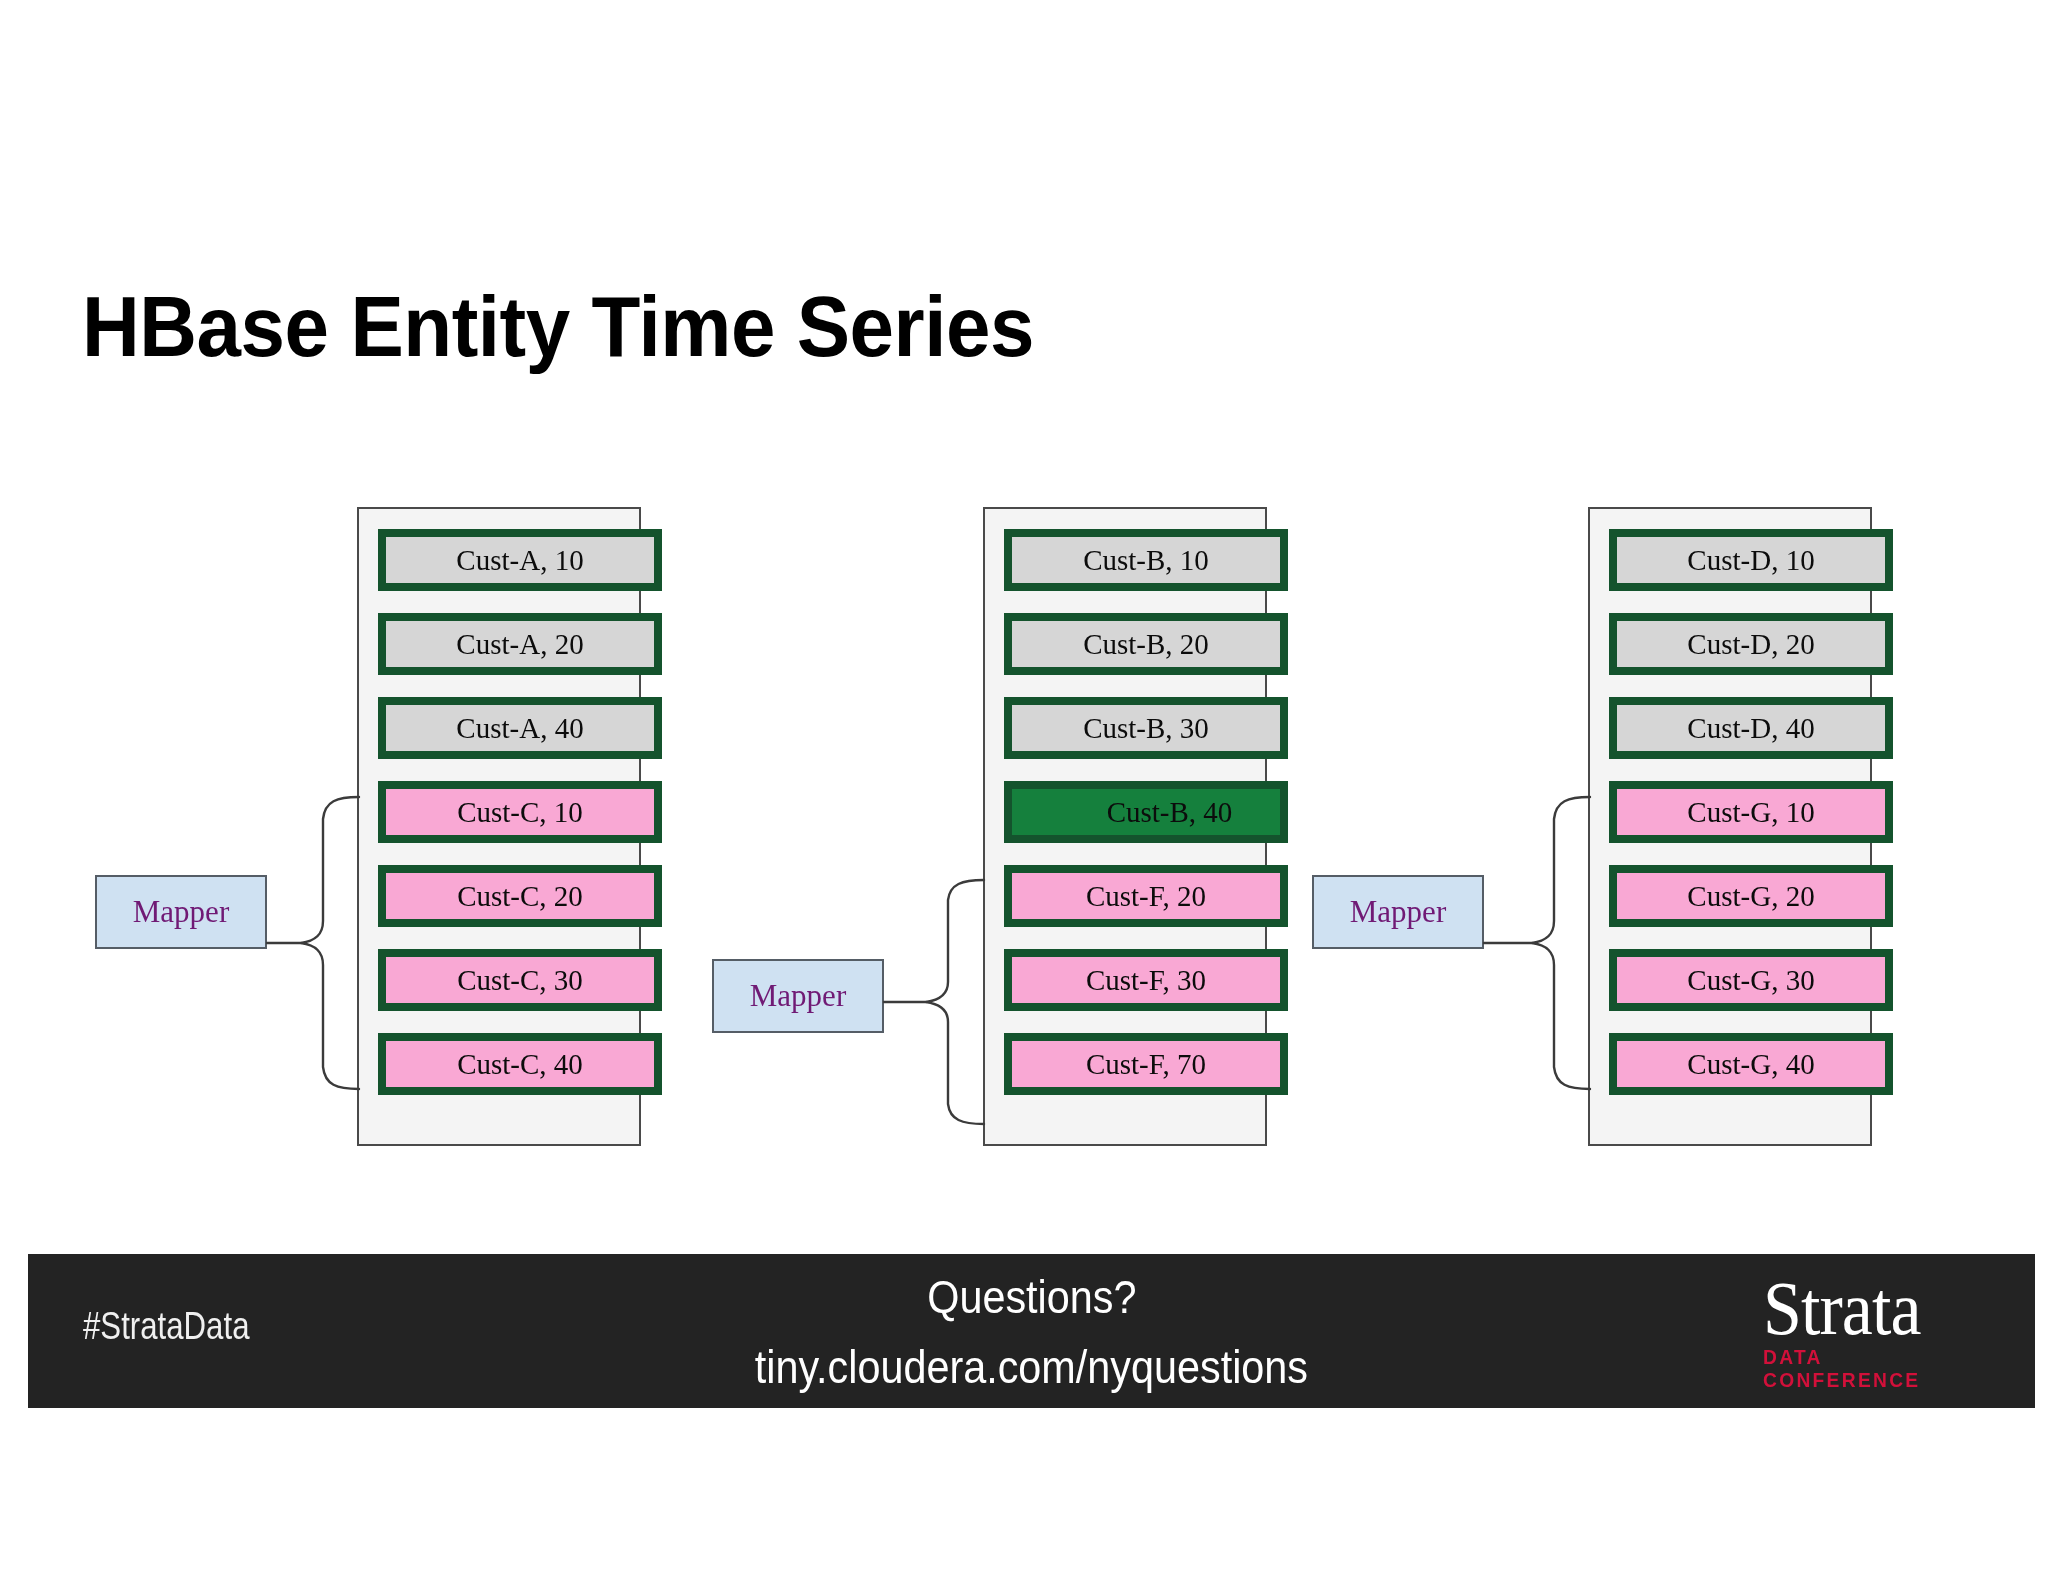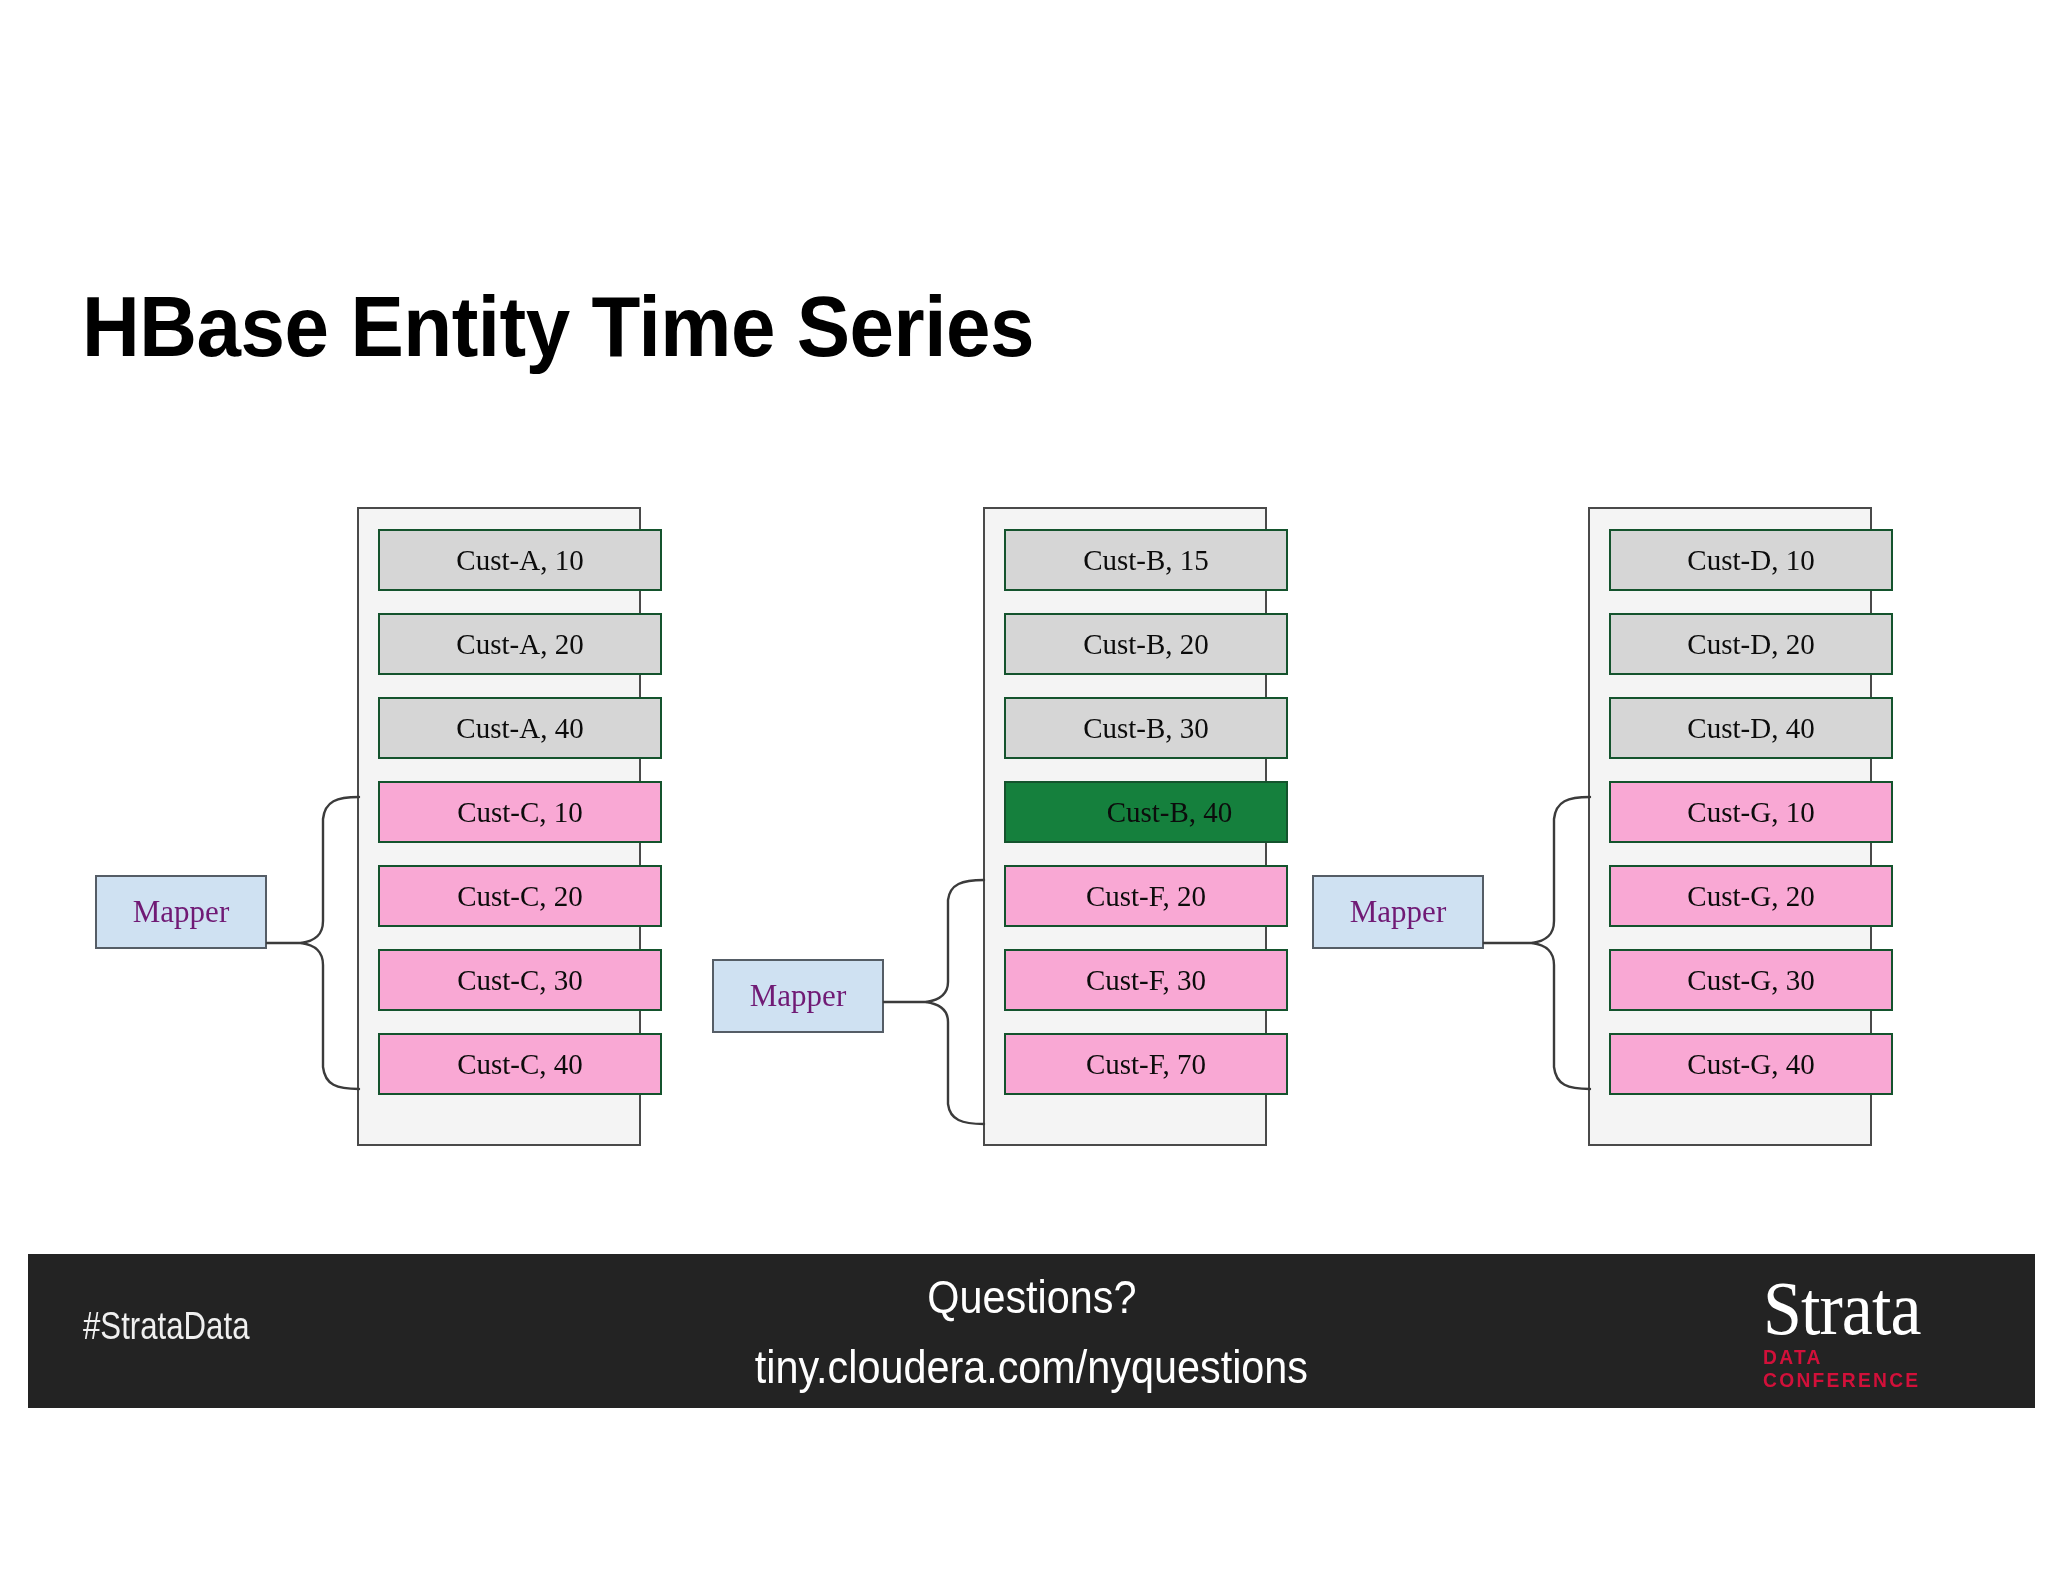--- a/index.html
+++ b/index.html
@@ -56,21 +56,21 @@
   
   .row-stack {
     position: absolute;
     width: 284px;
   }
 
   .kv-row {
     position: relative;
     height: 62px;
     margin-bottom: 22px;
-    border: 2px solid #14532d;
+    border: 8px solid #14532d;
     display: flex;
     align-items: center;
     justify-content: center;
     font-family: "Liberation Serif", serif;
     font-size: 29px;
     color: #0c0c0c;
     white-space: nowrap;
   }
   .kv-row:last-child { margin-bottom: 0; }
 
@@ -207,21 +207,21 @@
 
     <div class="mapper-box" style="left:95px; top:857px;">Mapper</div>
 
     <svg class="brace-svg" style="left:267px; top:775px;" width="92" height="300" viewBox="0 0 92 300">
       <path d="M 92 4 C 70 4, 58 8, 56 26 L 56 128 C 56 142, 48 148, 34 150 C 48 152, 56 158, 56 172 L 56 274 C 58 292, 70 296, 92 296"></path>
       <path d="M 34 150 L 0 150"></path>
     </svg>
 
     <div class="region-panel" style="left:983px; top:489px; height:639px;"></div>
     <div class="row-stack" style="left:1004px; top:511px;">
-      <div class="kv-row gray">Cust-B, 15</div>
+      <div class="kv-row gray">Cust-B, 10</div>
       <div class="kv-row gray">Cust-B, 20</div>
       <div class="kv-row gray">Cust-B, 30</div>
       <div class="kv-row gray-dark">Cust-B, 40</div>
       <div class="kv-row blue">Cust-F, 20</div>
       <div class="kv-row blue">Cust-F, 30</div>
       <div class="kv-row blue">Cust-F, 70</div>
     </div>
 
     <div class="mapper-box" style="left:712px; top:941px;">Mapper</div>
 

